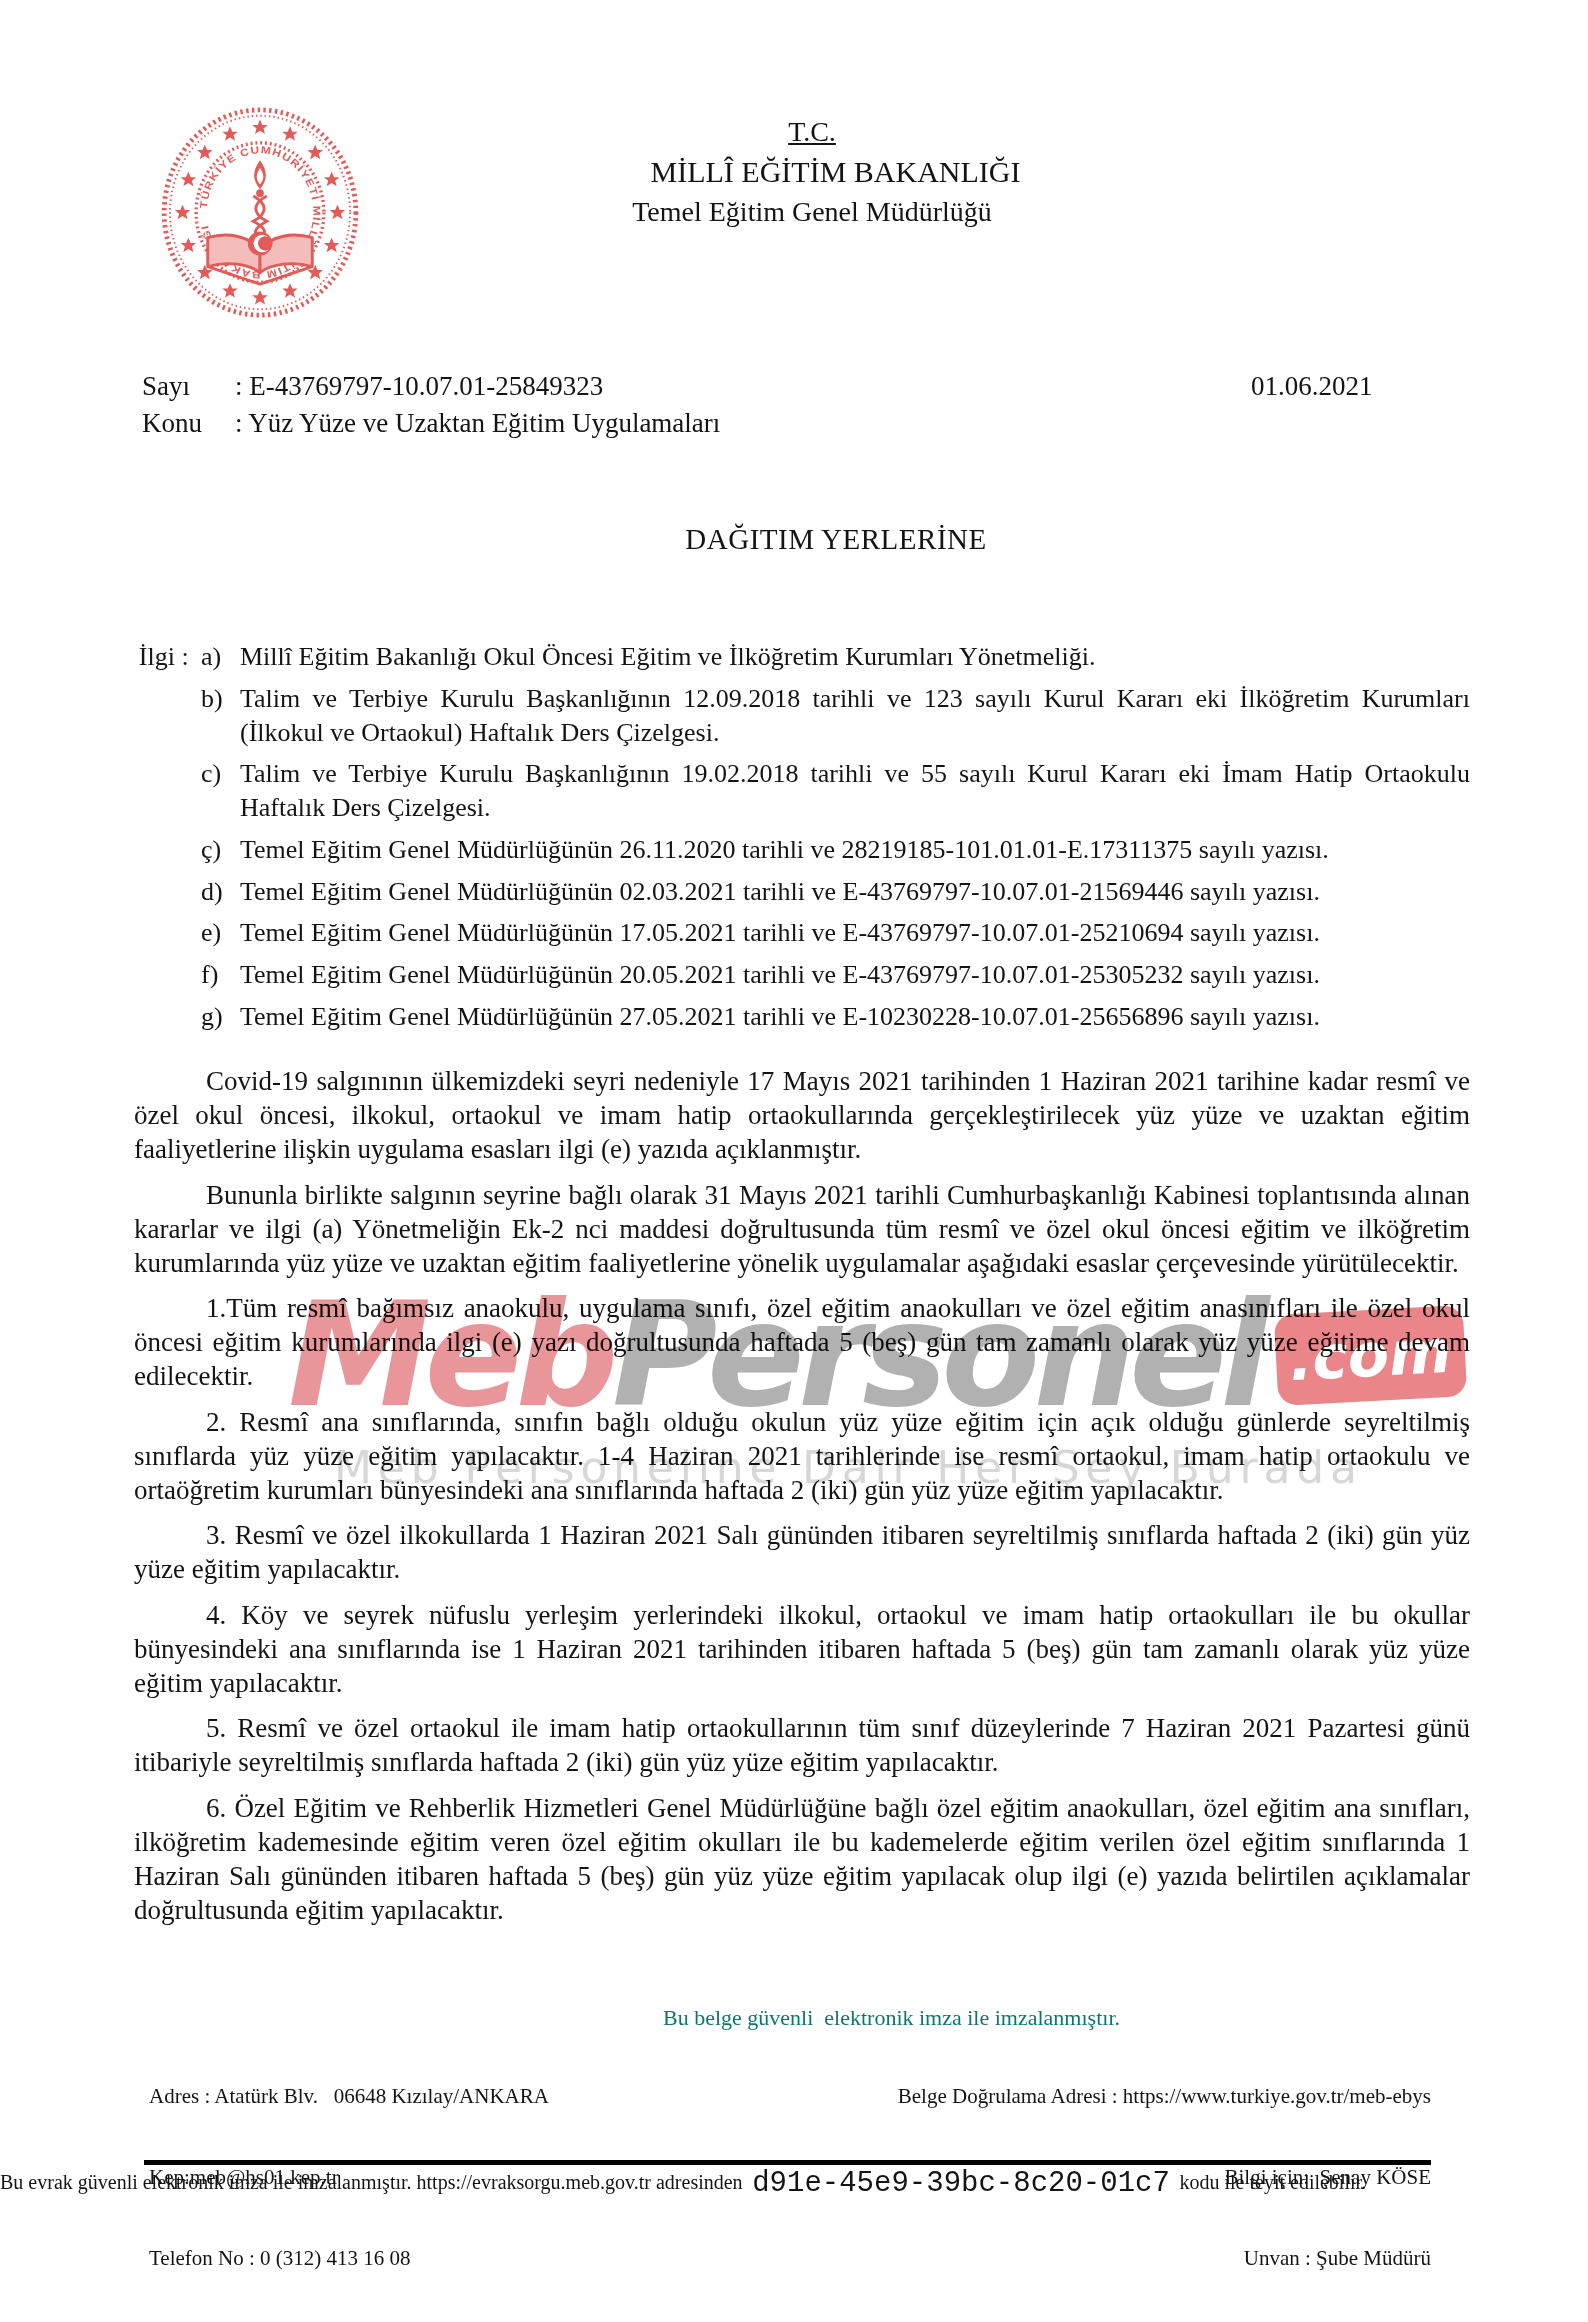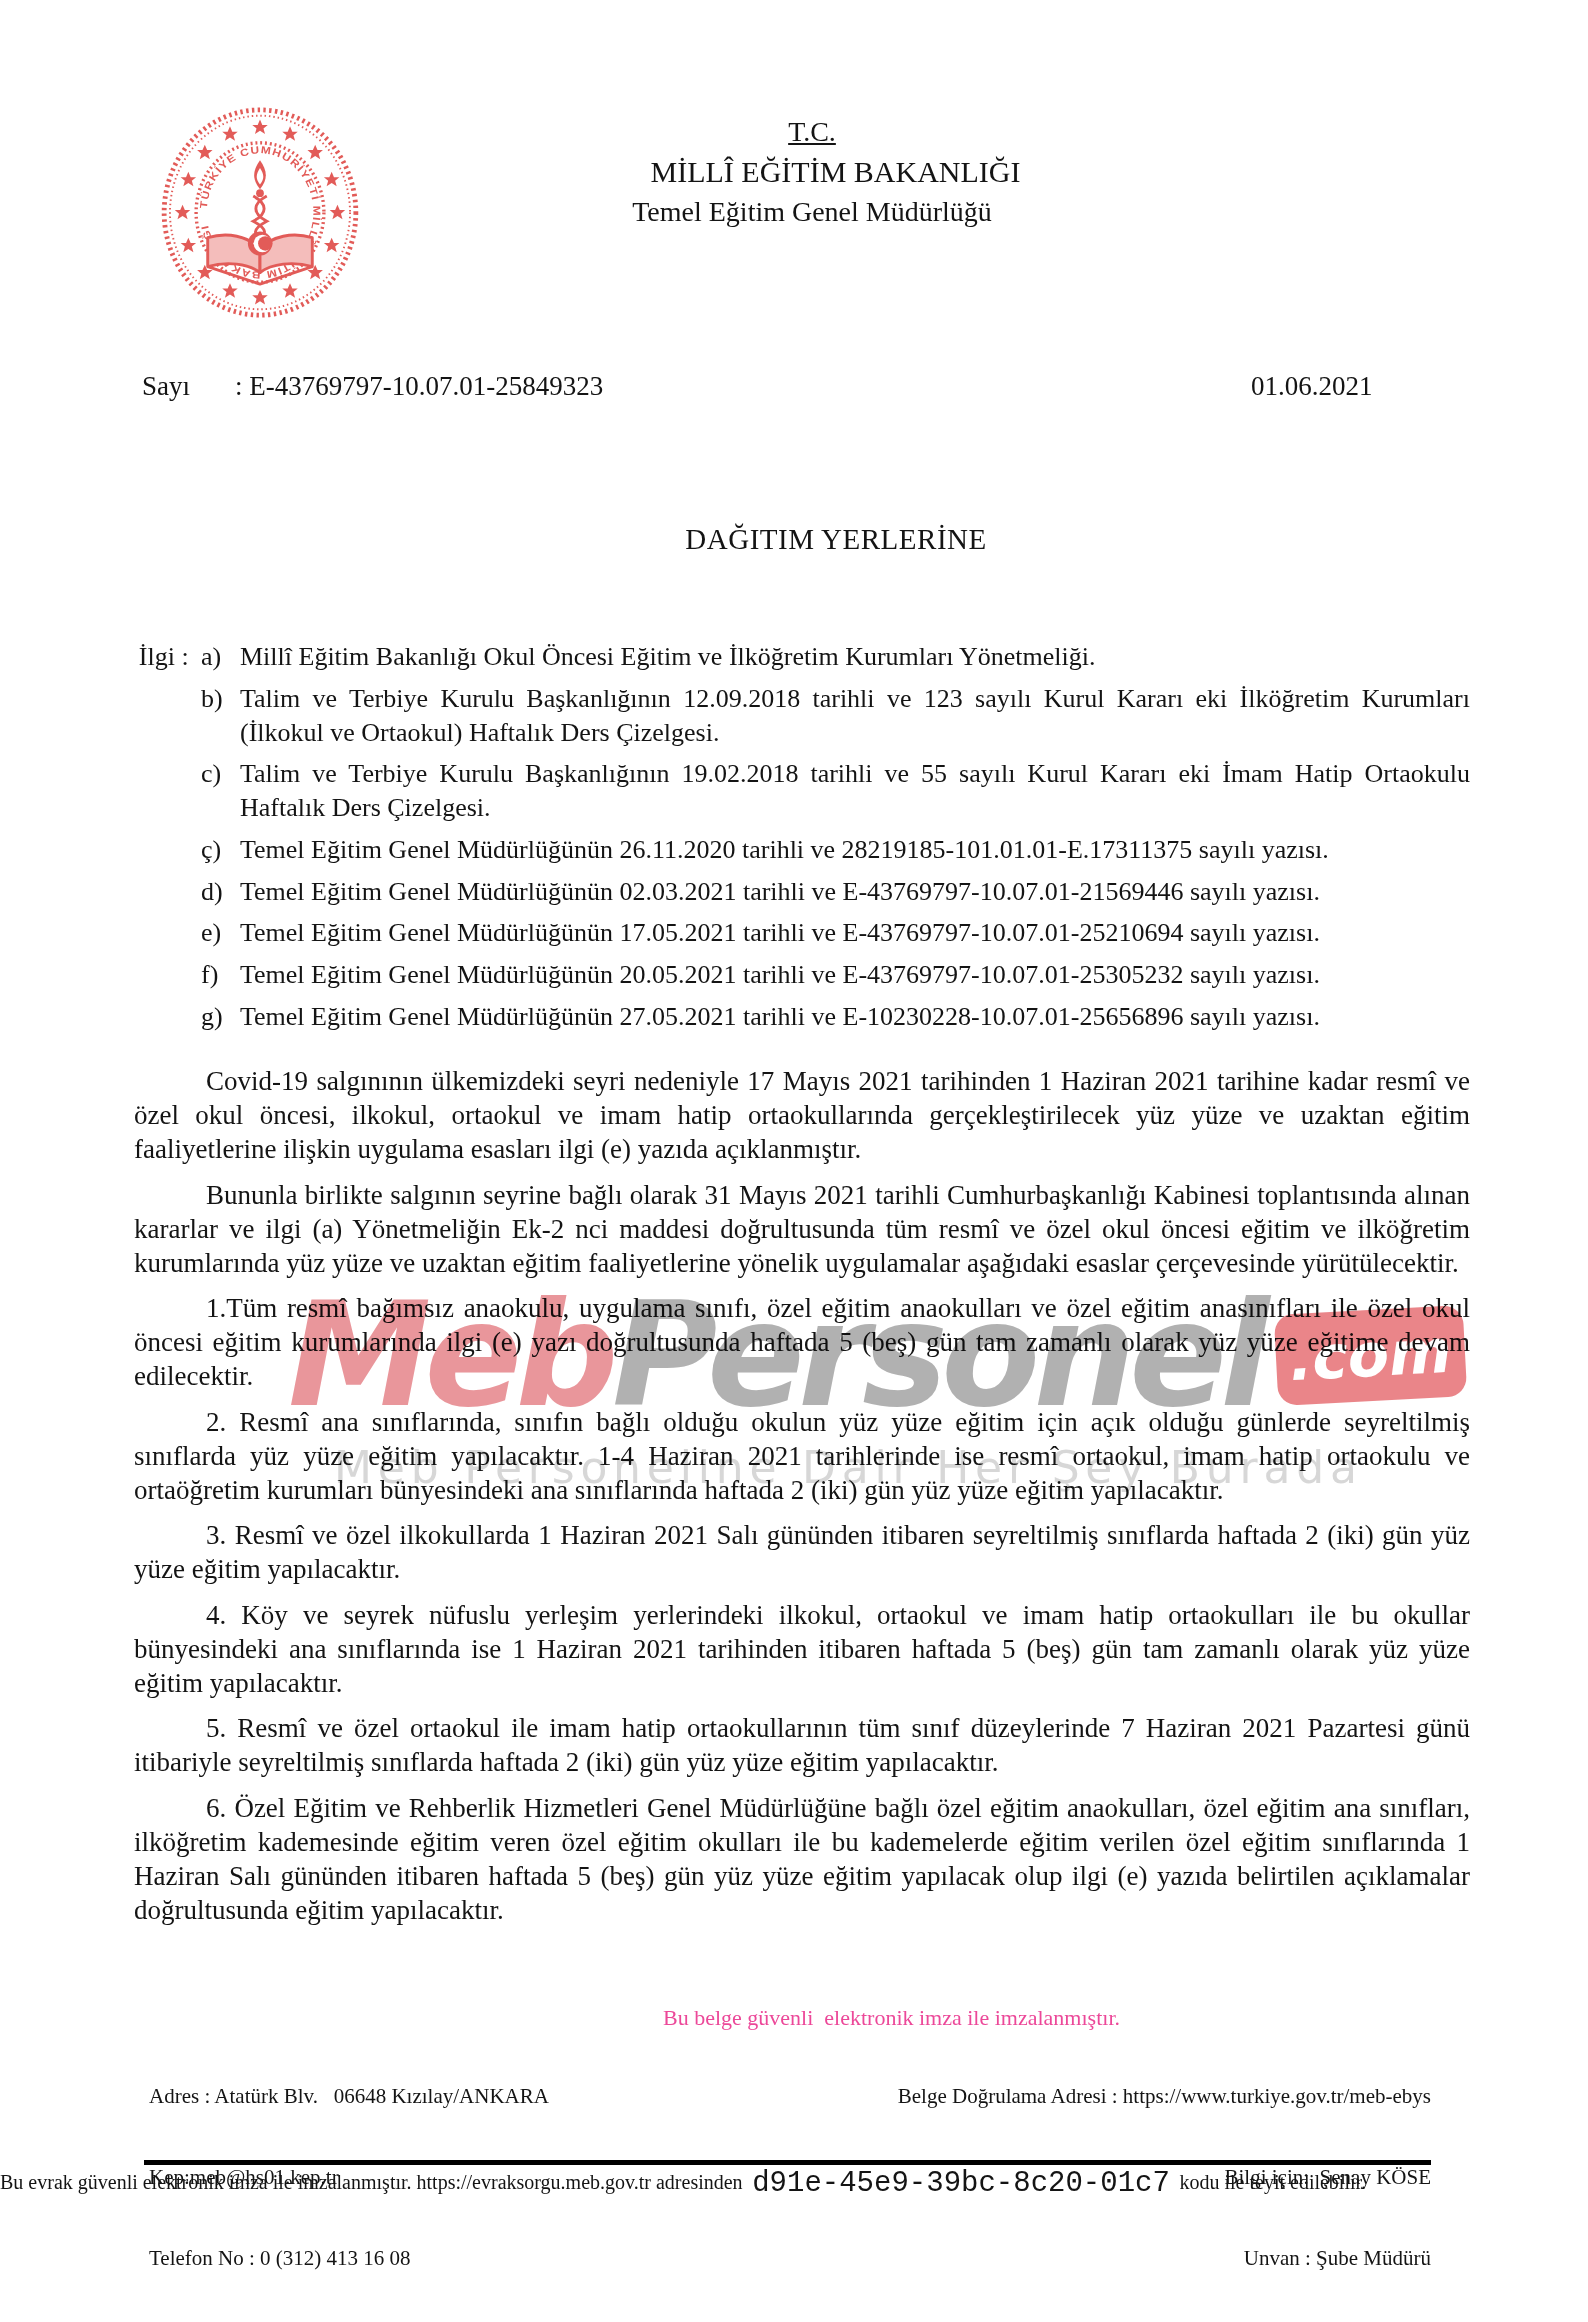--- a/index.html
+++ b/index.html
@@ -40,21 +40,21 @@
   .wm-main{display:flex;align-items:center;font-family:"DejaVu Sans",sans-serif;
     font-style:italic;font-weight:bold;font-size:144px;letter-spacing:-6.7px;line-height:144px;}
   .wm-meb{color:rgba(223,106,112,0.70);}
   .wm-personel{color:rgba(125,125,125,0.60);}
   .wm-com{display:inline-block;background:rgba(229,102,108,0.80);color:#ffffff;
     font-size:60px;letter-spacing:0;border-radius:19px;padding:15.4px 13.4px;margin-left:13.4px;
     transform:rotate(-3deg);line-height:60px;}
   .wm-tagline{font-family:"DejaVu Sans",sans-serif;font-size:44px;letter-spacing:5.8px;
     color:rgba(110,110,110,0.28);margin-top:15.4px;margin-left:46px;white-space:nowrap;}
   
-  #sign-note{position:absolute;top:2005px;left:663px;color:#ec4899;font-size:22px;white-space:pre;}
+  #sign-note{position:absolute;top:2005px;left:663px;color:#0f766e;font-size:22px;white-space:pre;}
   #footer-left{position:absolute;left:149px;top:2029px;font-size:21px;line-height:27px;white-space:pre;}
   #footer-right{position:absolute;right:158px;top:2029px;font-size:21px;line-height:27px;
     text-align:right;white-space:pre;}
   #footer-rule{position:absolute;top:2160px;left:144px;width:1287px;height:4.8px;background:#000;}
   #verify-line{position:absolute;top:2167px;left:0;width:1501px;font-size:20px;}
   #verify-line .code{font-family:"Liberation Mono",monospace;font-size:29px;margin:0 9.6px;vertical-align:-1.9px;}
 </style>
 </head>
 <body>
 
@@ -107,20 +107,21 @@
     </g>
   </svg>
 
   <div id="letterhead">
     <div class="lh-tc">T.C.</div>
     <div class="lh-ministry">MİLLÎ EĞİTİM BAKANLIĞI</div>
     <div class="lh-directorate">Temel Eğitim Genel Müdürlüğü</div>
   </div>
 
   <div class="meta-row" id="row-sayi"><span class="meta-label">Sayı</span><span>: E-43769797-10.07.01-25849323</span></div>
+  <div class="meta-row" id="row-konu"><span class="meta-label">Konu</span><span>: Yüz Yüze ve Uzaktan Eğitim Uygulamaları</span></div>
   <div id="doc-date">01.06.2021</div>
 
   <div id="recipient">DAĞITIM YERLERİNE</div>
 
   <div id="ilgi-section">
     <div class="ilgi-item">
       <span class="ilgi-label">İlgi :</span>
       <span class="ilgi-marker">a)</span>
       <span>Millî Eğitim Bakanlığı Okul Öncesi Eğitim ve İlköğretim Kurumları Yönetmeliği.</span>
     </div>

